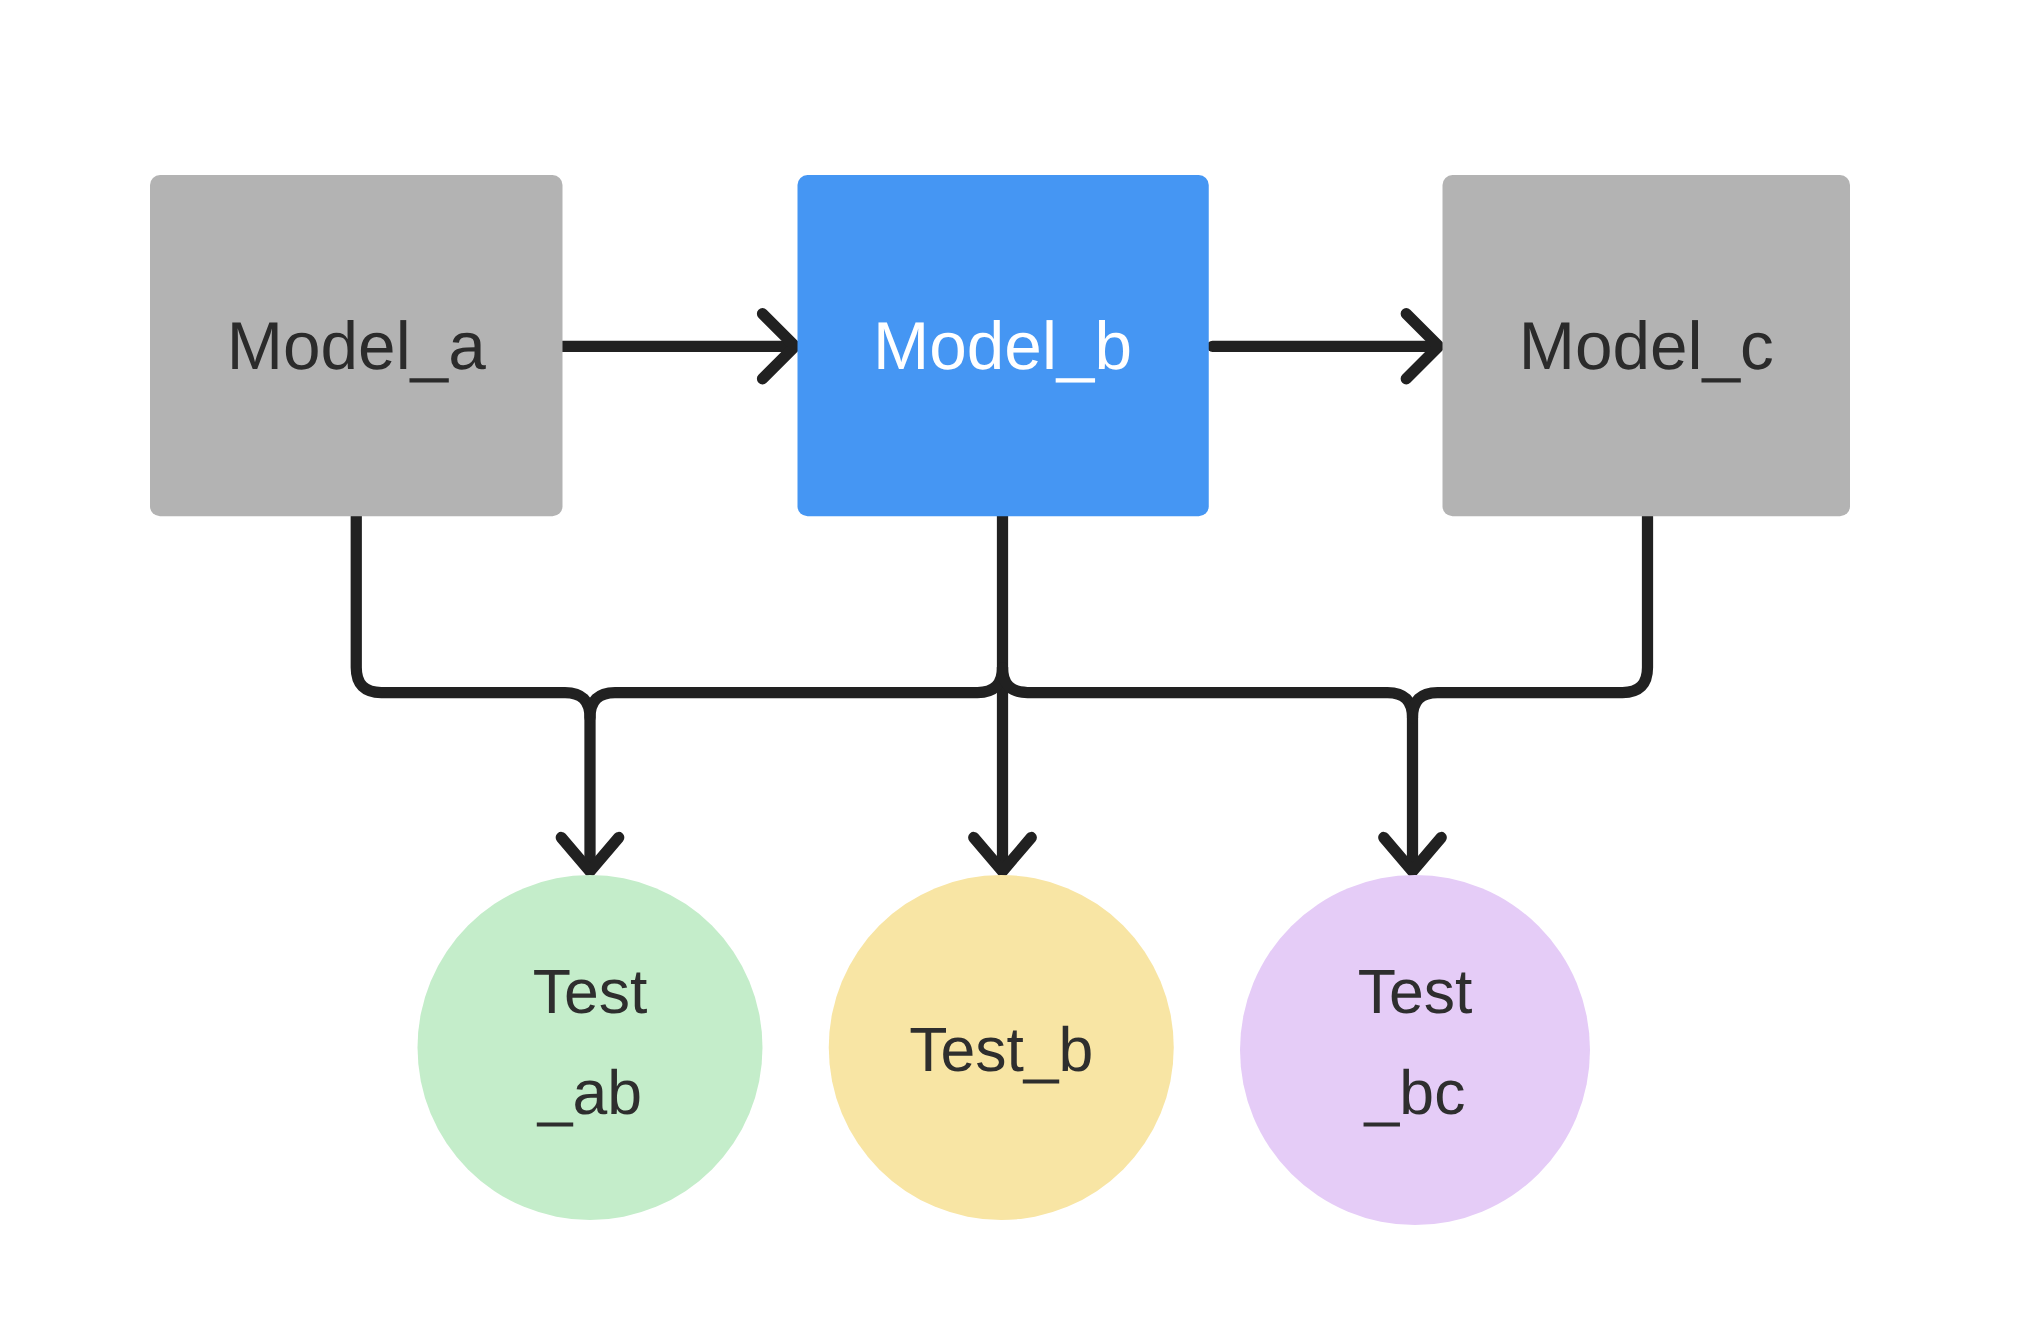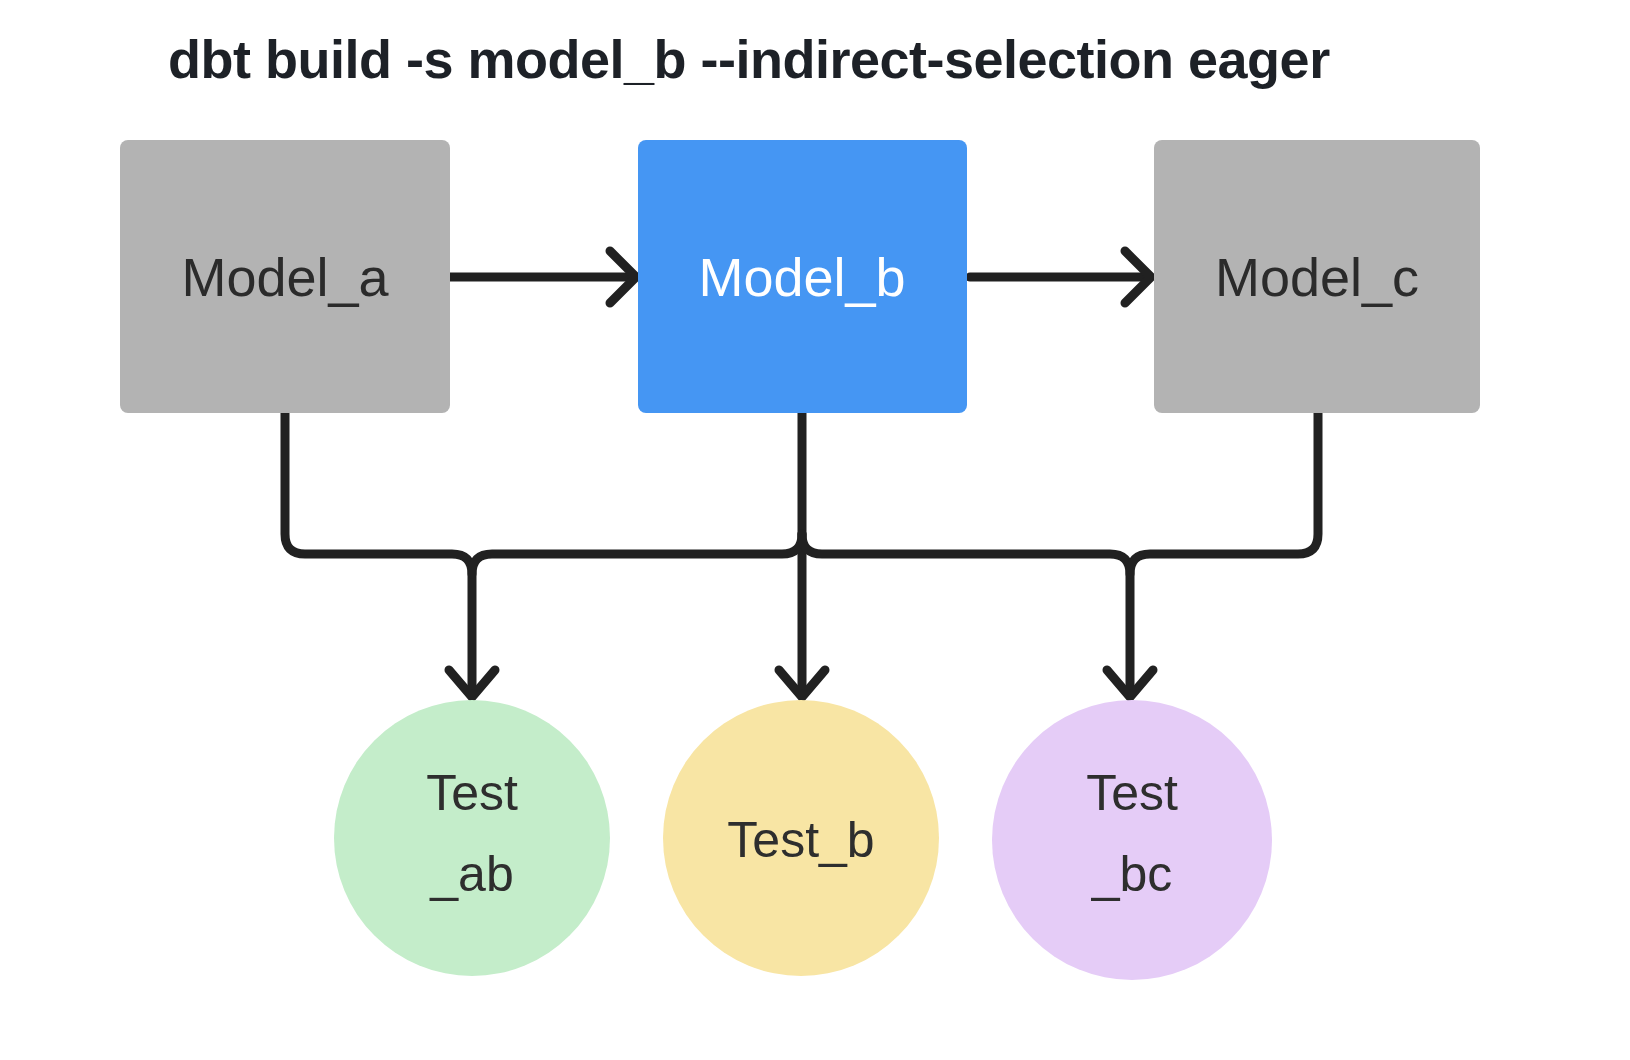--- a/index.html
+++ b/index.html
@@ -43,21 +43,20 @@
     font-family: "Liberation Sans", "DejaVu Sans", sans-serif;
     font-size: 50px;
     font-weight: 500;
   }
 </style>
 </head>
 <body>
 
 <div class="canvas">
 
-  <div class="title">dbt build -s model_b --indirect-selection eager</div>
 
   <svg class="diagram" viewBox="0 0 1630 1060">
 
     <g fill="none" stroke-width="9" stroke-linecap="round" stroke-linejoin="round" stroke="#212121">
 
       <path d="M 450 277 H 628"></path>
       <path d="M 610 251 L 636 277 L 610 303"></path>
 
       <path d="M 970 277 H 1143"></path>
       <path d="M 1125 251 L 1151 277 L 1125 303"></path>

